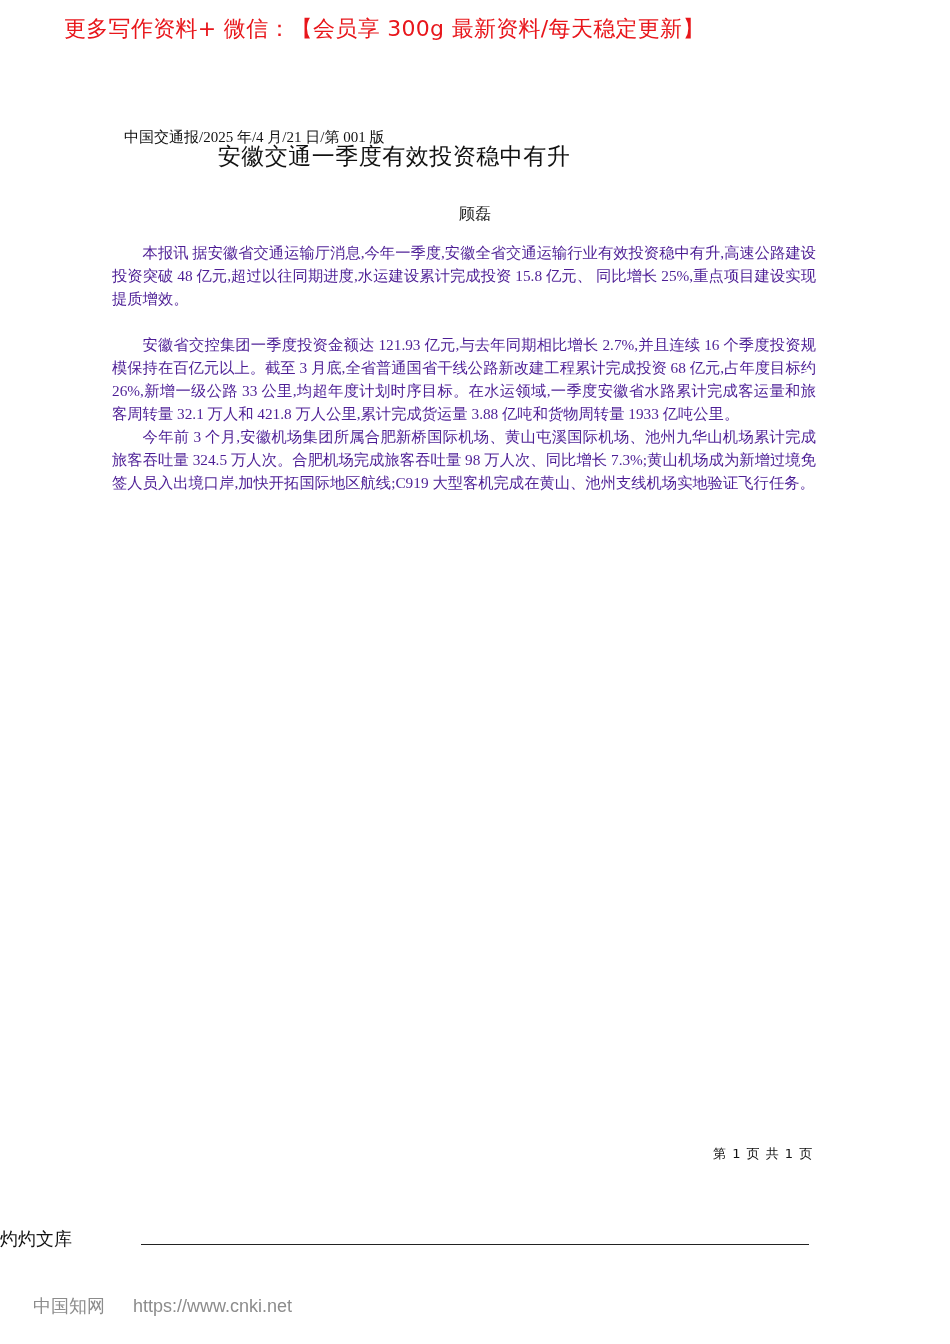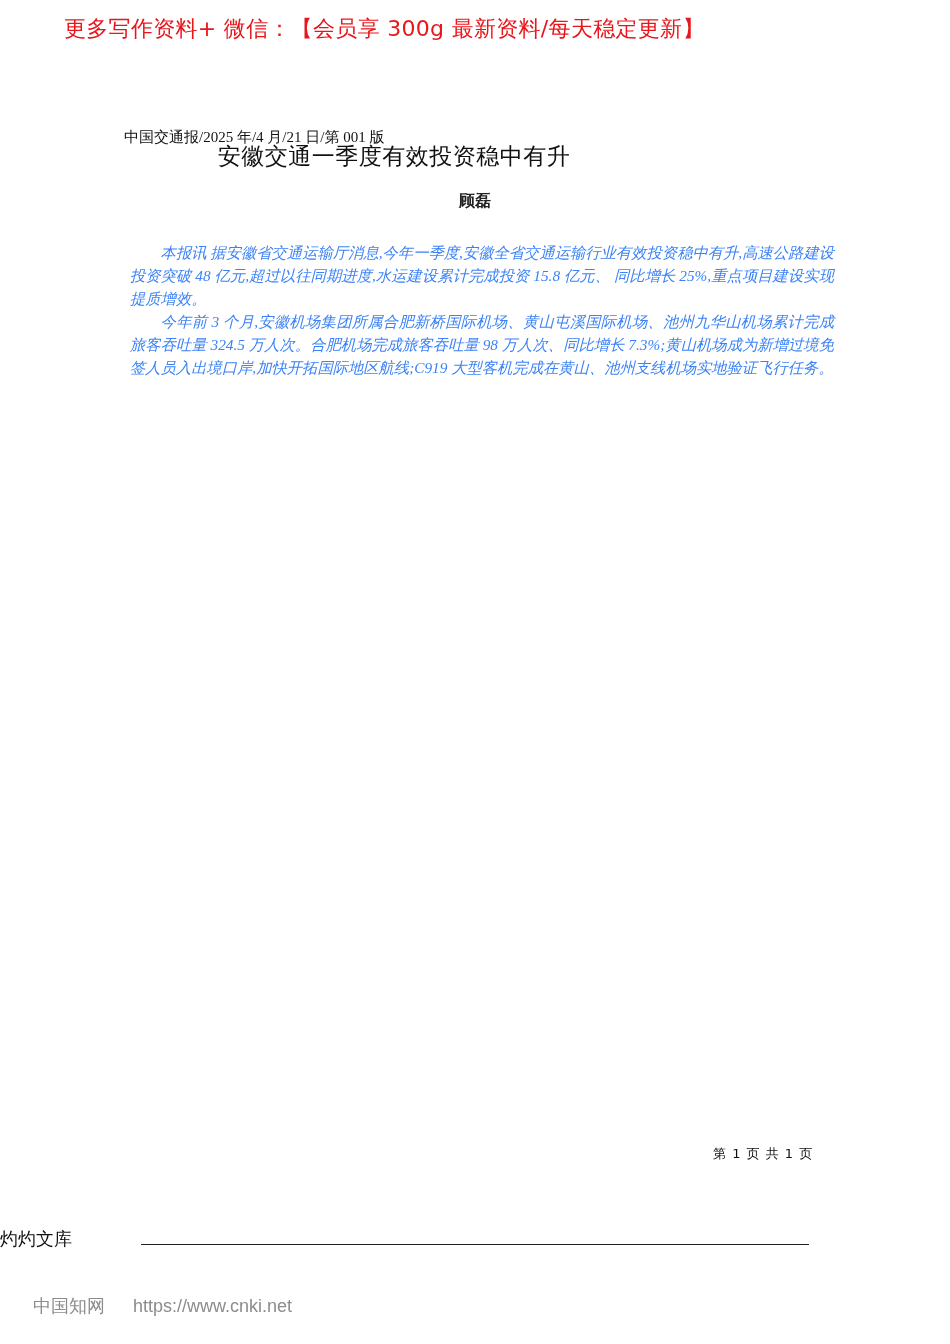--- a/index.html
+++ b/index.html
@@ -19,29 +19,28 @@
       font-size: 15px; color: #111;
       white-space: nowrap;
       margin-top: 32px;
     }
     .title {
       position: absolute; left: 0; width: 788px; top: 141px;
       text-align: center; font-size: 23px; color: #111;
       letter-spacing: 0.5px;
     }
     .author {
-      position: absolute; left: 0; width: 950px; top: 191px;
-      text-align: center; font-size: 16px; font-weight: bold; color: #222;
+      position: absolute; left: 0; width: 950px; top: 204px;
+      text-align: center; font-size: 16px; font-weight: normal; color: #222;
     }
     .body {
-      position: absolute; left: 130px; width: 704px; top: 241px;
+      position: absolute; left: 112px; width: 704px; top: 241px;
       font-family: "Liberation Serif", "DejaVu Serif", serif;
-      font-size: 15.3px; line-height: 23px; color: #3b82f6;
+      font-size: 15.3px; line-height: 23px; color: #4c1d95;
       text-align: justify;
-      font-style: italic;
     }
     .body p { margin: 0; text-indent: 2em; }
     .body p.gap { margin-top: 23px; }
     .page-num {
       position: absolute; left: 713px; top: 1145px;
       font-size: 13px; color: #111; white-space: nowrap;
       letter-spacing: 1px;
     }
     .library {
       position: absolute; left: 0; top: 1227px;
@@ -63,20 +62,21 @@
 <div class="promo">更多写作资料+ 微信：【会员享 300g 最新资料/每天稳定更新】</div>
 
 <div class="meta">中国交通报/2025 年/4 月/21 日/第 001 版</div>
 
 <div class="title">安徽交通一季度有效投资稳中有升</div>
 
 <div class="author">顾磊</div>
 
 <div class="body">
   <p>本报讯 据安徽省交通运输厅消息,今年一季度,安徽全省交通运输行业有效投资稳中有升,高速公路建设投资突破 48 亿元,超过以往同期进度,水运建设累计完成投资 15.8 亿元、 同比增长 25%,重点项目建设实现提质增效。</p>
+  <p class="gap">安徽省交控集团一季度投资金额达 121.93 亿元,与去年同期相比增长 2.7%,并且连续 16 个季度投资规模保持在百亿元以上。截至 3 月底,全省普通国省干线公路新改建工程累计完成投资 68 亿元,占年度目标约 26%,新增一级公路 33 公里,均超年度计划时序目标。在水运领域,一季度安徽省水路累计完成客运量和旅客周转量 32.1 万人和 421.8 万人公里,累计完成货运量 3.88 亿吨和货物周转量 1933 亿吨公里。</p>
   <p>今年前 3 个月,安徽机场集团所属合肥新桥国际机场、黄山屯溪国际机场、池州九华山机场累计完成旅客吞吐量 324.5 万人次。合肥机场完成旅客吞吐量 98 万人次、同比增长 7.3%;黄山机场成为新增过境免签人员入出境口岸,加快开拓国际地区航线;C919 大型客机完成在黄山、池州支线机场实地验证飞行任务。</p>
 </div>
 
 <div class="page-num">第 1 页 共 1 页</div>
 
 <div class="library">灼灼文库</div>
 
 <div class="footer-rule"></div>
 
 <div class="cnki">

